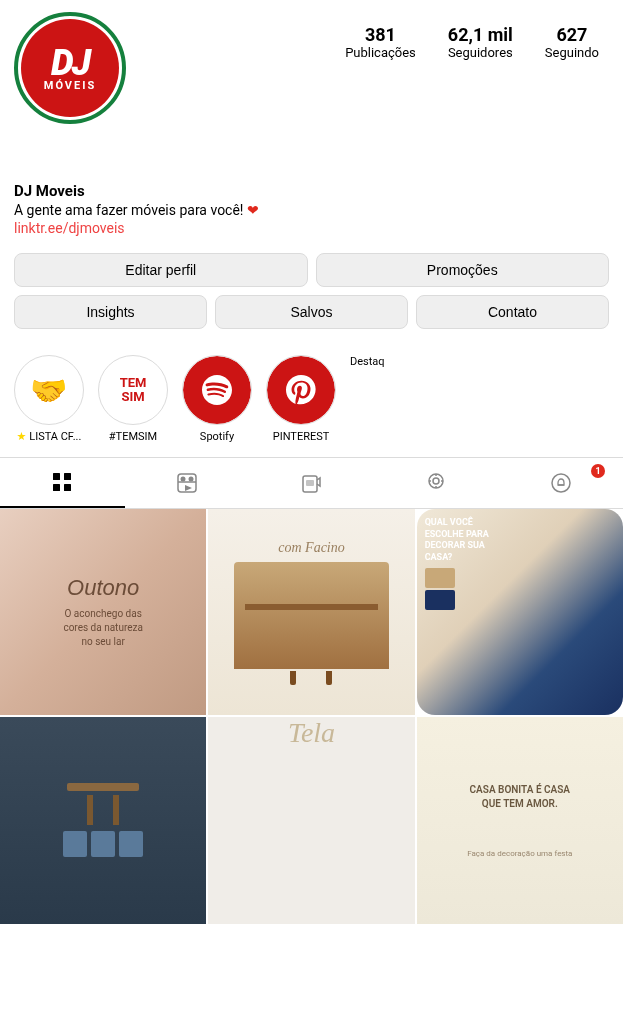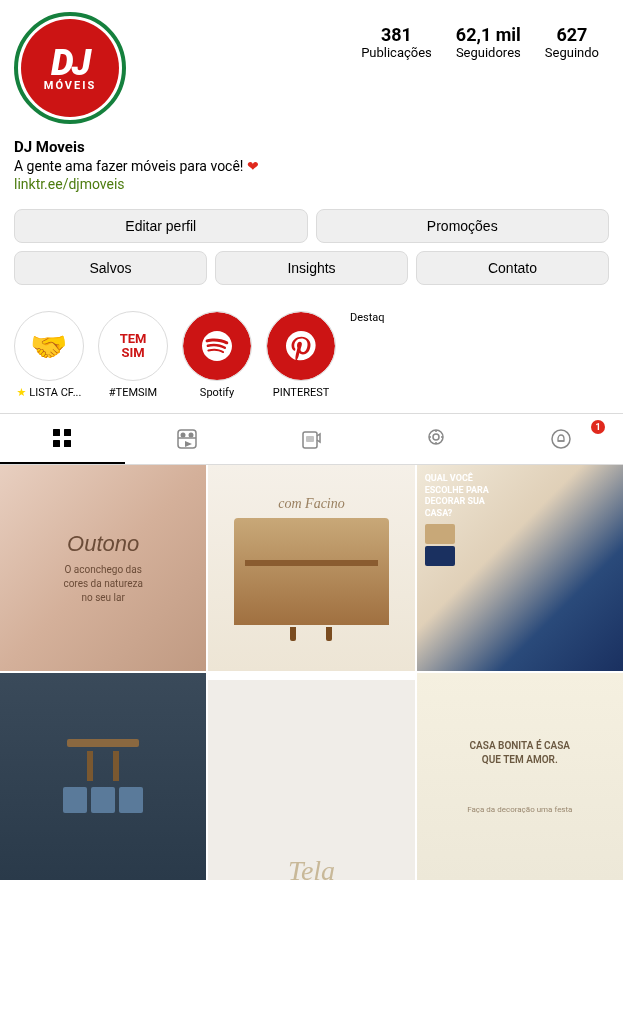--- a/index.html
+++ b/index.html
@@ -60,21 +60,21 @@
       color: #fff;
       font-size: 11px;
       letter-spacing: 2px;
       font-weight: 700;
       margin-top: -2px;
       text-align: center;
     }
 
     .stats-row {
       display: flex;
-      gap: 24px;
+      gap: 32px;
       flex: 1;
       justify-content: flex-end;
       padding-top: 12px;
       padding-right: 10px;
     }
 
     .stat-item {
       display: flex;
       flex-direction: column;
       align-items: center;
@@ -86,37 +86,38 @@
       color: #000;
     }
 
     .stat-label {
       font-size: 13px;
       color: #000;
     }
 
     .profile-info {
       padding: 6px 0 10px 14px;
+      margin-top: 44px;
     }
 
     .profile-name {
       font-size: 15px;
       font-weight: 700;
       color: #000;
     }
 
     .profile-bio {
       font-size: 14px;
       color: #000;
       margin-top: 2px;
     }
 
     .profile-link {
       font-size: 14px;
-      color: #4d7c0f;
+      color: #ef4444;
       margin-top: 2px;
       text-decoration: none;
     }
 
     
     .action-buttons {
       padding: 6px 14px 8px 14px;
     }
 
     .btn-row {
@@ -360,20 +361,21 @@
       border-radius: 0 0 2px 2px;
     }
 
     .post-wood {
       background: linear-gradient(135deg, #f0e8d8 0%, #e0d0b8 40%, #2a4a7a 70%, #1a3060 100%);
       display: flex;
       flex-direction: column;
       align-items: flex-start;
       justify-content: flex-start;
       padding: 8px;
+      border-radius: 18px;
     }
     .post-wood-question {
       font-size: 9px;
       color: #fff;
       font-weight: 700;
       line-height: 1.3;
     }
     .post-wood-options {
       margin-top: 4px;
       display: flex;
@@ -389,23 +391,22 @@
     .post-dining {
       background: linear-gradient(180deg, #3a4a5a 0%, #2a3a4a 100%);
       display: flex;
       align-items: center;
       justify-content: center;
     }
 
     .post-tile {
       background: #f0ede8;
       display: flex;
-      align-items: flex-end;
-      justify-content: center;
-      margin-top: 7px;
+      align-items: flex-start;
+      justify-content: center;
     }
     .post-tile-title {
       font-size: 28px;
       font-family: Georgia, serif;
       font-style: italic;
       color: #c8b898;
     }
 
     .post-casa {
       background: linear-gradient(180deg, #f5f0e0 0%, #ede8d8 100%);
@@ -468,22 +469,22 @@
   <div class="profile-bio">A gente ama fazer móveis para você! <span class="heart">❤</span></div>
   <a class="profile-link">linktr.ee/djmoveis</a>
 </div>
 
 <div class="action-buttons">
   <div class="btn-row">
     <button class="action-btn">Editar perfil</button>
     <button class="action-btn">Promoções</button>
   </div>
   <div class="btn-row">
+    <button class="action-btn">Insights</button>
     <button class="action-btn">Salvos</button>
-    <button class="action-btn">Insights</button>
     <button class="action-btn">Contato</button>
   </div>
 </div>
 
 <div class="highlights-row">
 
   <div class="highlight-item">
     <div class="highlight-circle">
       <span style="font-size:30px;">🤝</span>
     </div>

